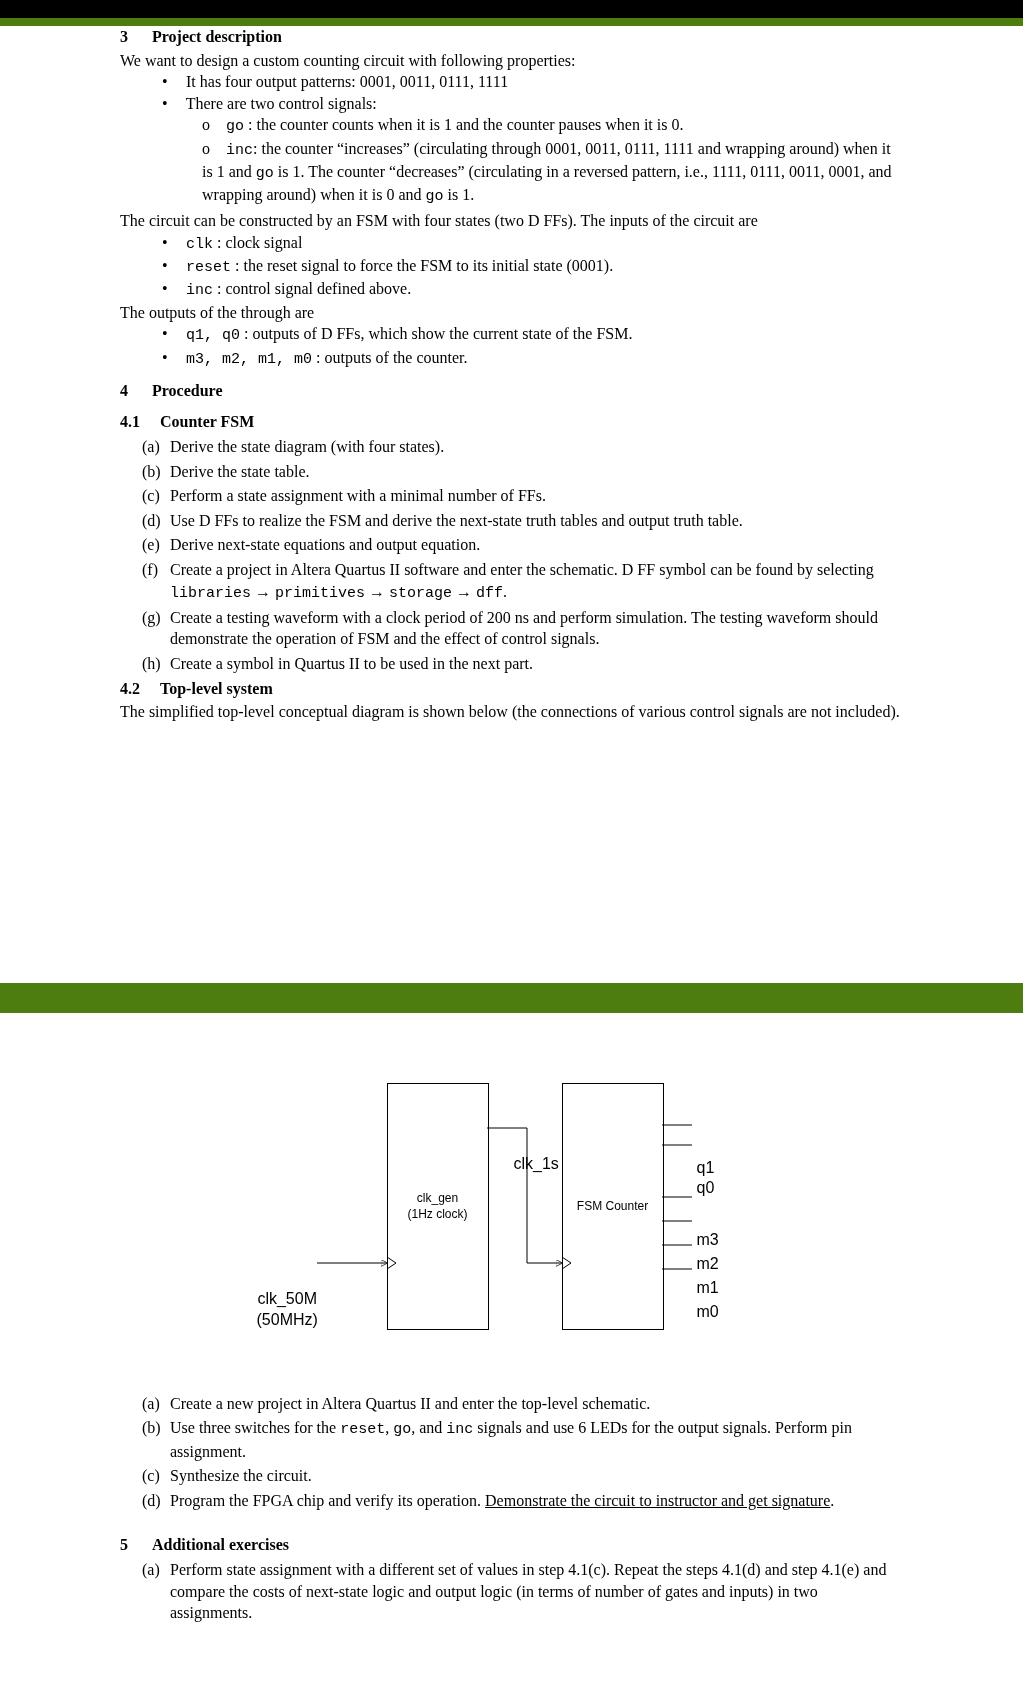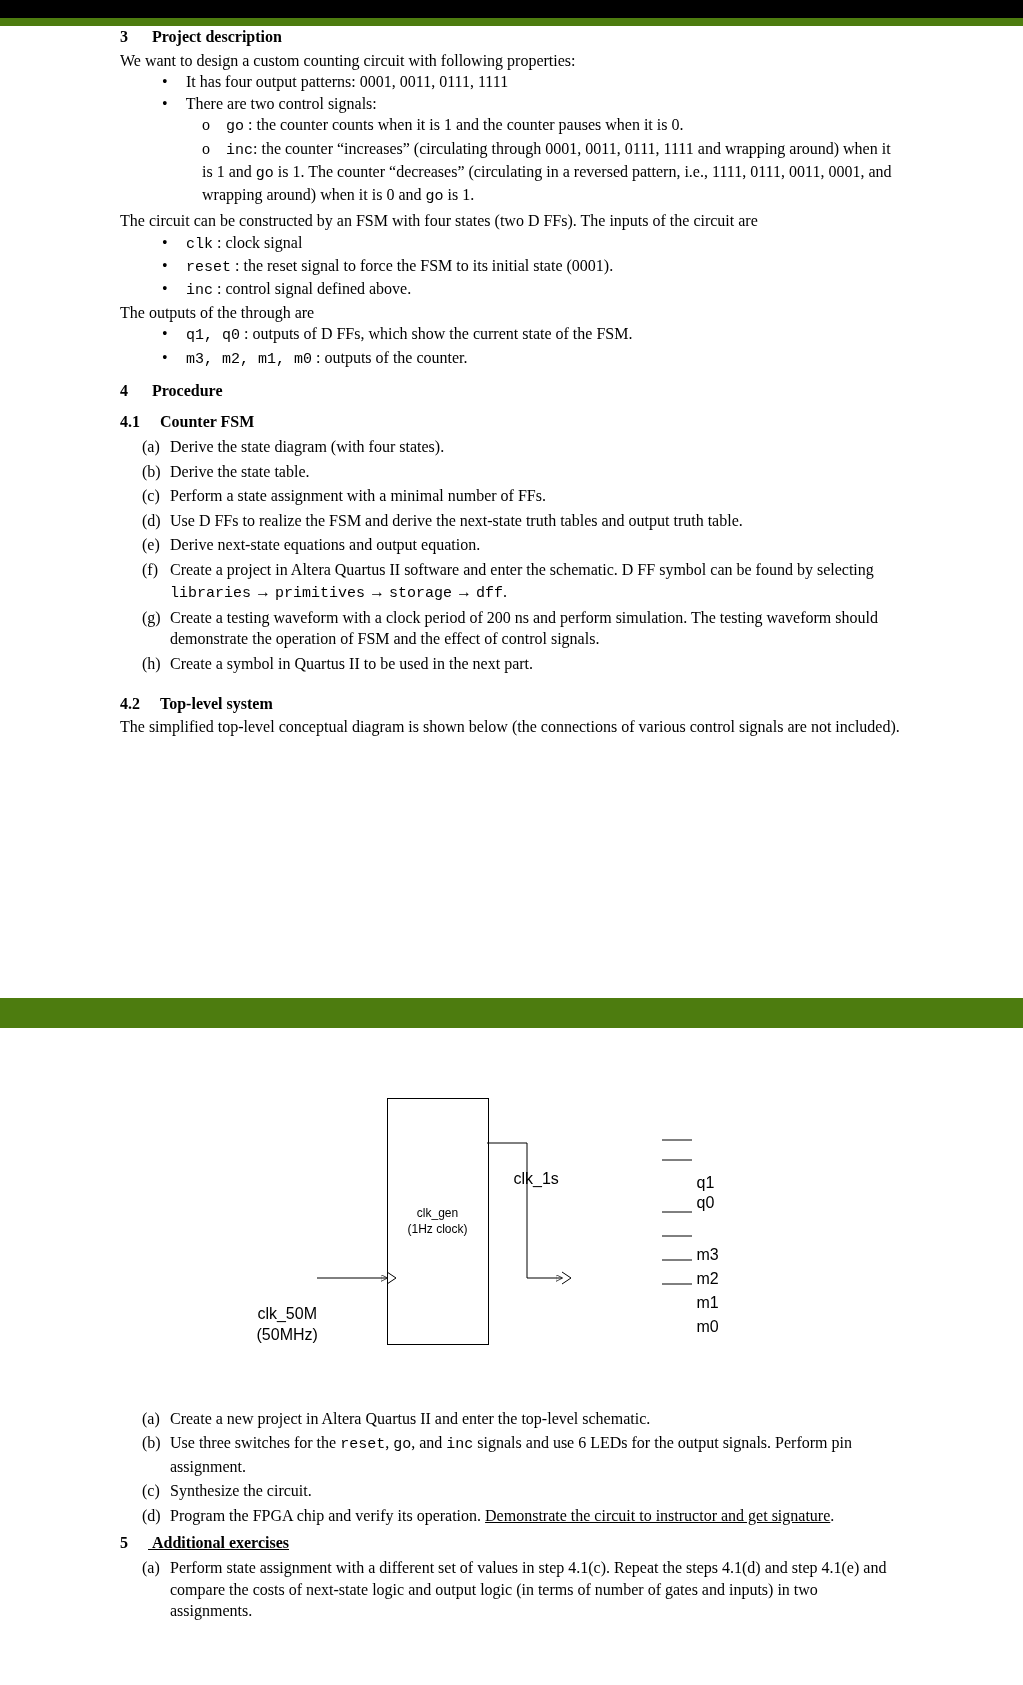--- a/index.html
+++ b/index.html
@@ -131,21 +131,21 @@
     <div class="enum-row">
           <span class="enum-label">(g)</span>
           <span class="enum-body">Create a testing waveform with a clock period of 200 ns and perform simulation.  The testing waveform should demonstrate the operation of FSM and the effect of control signals.</span>
         </div>
     <div class="enum-row">
           <span class="enum-label">(h)</span>
           <span class="enum-body">Create a symbol in Quartus II to be used in the next part.</span>
         </div>
   </div>
 
-  <div class="h-row" style="margin-top:18px;">
+  <div class="h-row" style="margin-top:3px;">
     <span class="sub-num">4.2</span>
     <span class="sec-title">Top-level system</span>
   </div>
   <div>The simplified top-level conceptual diagram is shown below (the connections of various control signals are not included).</div>
 
   <div style="height:150px;"></div>
 </div>
 
 <div class="gap"></div>
 
@@ -158,20 +158,23 @@
       <div>(50MHz)</div>
     </div>
 
     <div class="box" style="left:155px;top:70px;width:100px;height:245px;">
       <div>clk_gen</div>
       <div>(1Hz clock)</div>
     </div>
 
     <div class="lbl" style="left:282px;top:100px;">clk_1s</div>
 
+    <div class="box" style="left:330px;top:70px;width:100px;height:245px;">
+      <div>FSM Counter</div>
+    </div>
 
     <div class="lbl" style="left:465px;top:104px;">q1</div>
     <div class="lbl" style="left:465px;top:124px;">q0</div>
     <div class="lbl" style="left:465px;top:176px;">m3</div>
     <div class="lbl" style="left:465px;top:200px;">m2</div>
     <div class="lbl" style="left:465px;top:224px;">m1</div>
     <div class="lbl" style="left:465px;top:248px;">m0</div>
 
     <svg width="560" height="360">
       <defs>
@@ -213,21 +216,21 @@
           <span class="enum-body">Synthesize the circuit.</span>
         </div>
     <div class="enum-row">
           <span class="enum-label">(d)</span>
       <span class="enum-body">
         <span>Program the FPGA chip and verify its operation. </span><span class="u">Demonstrate the circuit to instructor and get signature</span><span>.</span>
       </span>
     </div>
   </div>
 
-  <div class="h-row" style="margin-top:6px;text-decoration:underline;">
+  <div class="h-row" style="margin-top:23px;">
     <span class="sec-num">5</span>
     <span class="sec-title">Additional exercises</span>
   </div>
   <div class="enum">
     <div class="enum-row">
           <span class="enum-label">(a)</span>
           <span class="enum-body">Perform state assignment with a different set of values in step 4.1(c).  Repeat the steps 4.1(d) and step 4.1(e) and compare the costs of next-state logic and output logic (in terms of number of gates and inputs) in two assignments.</span>
         </div>
   </div>
 

